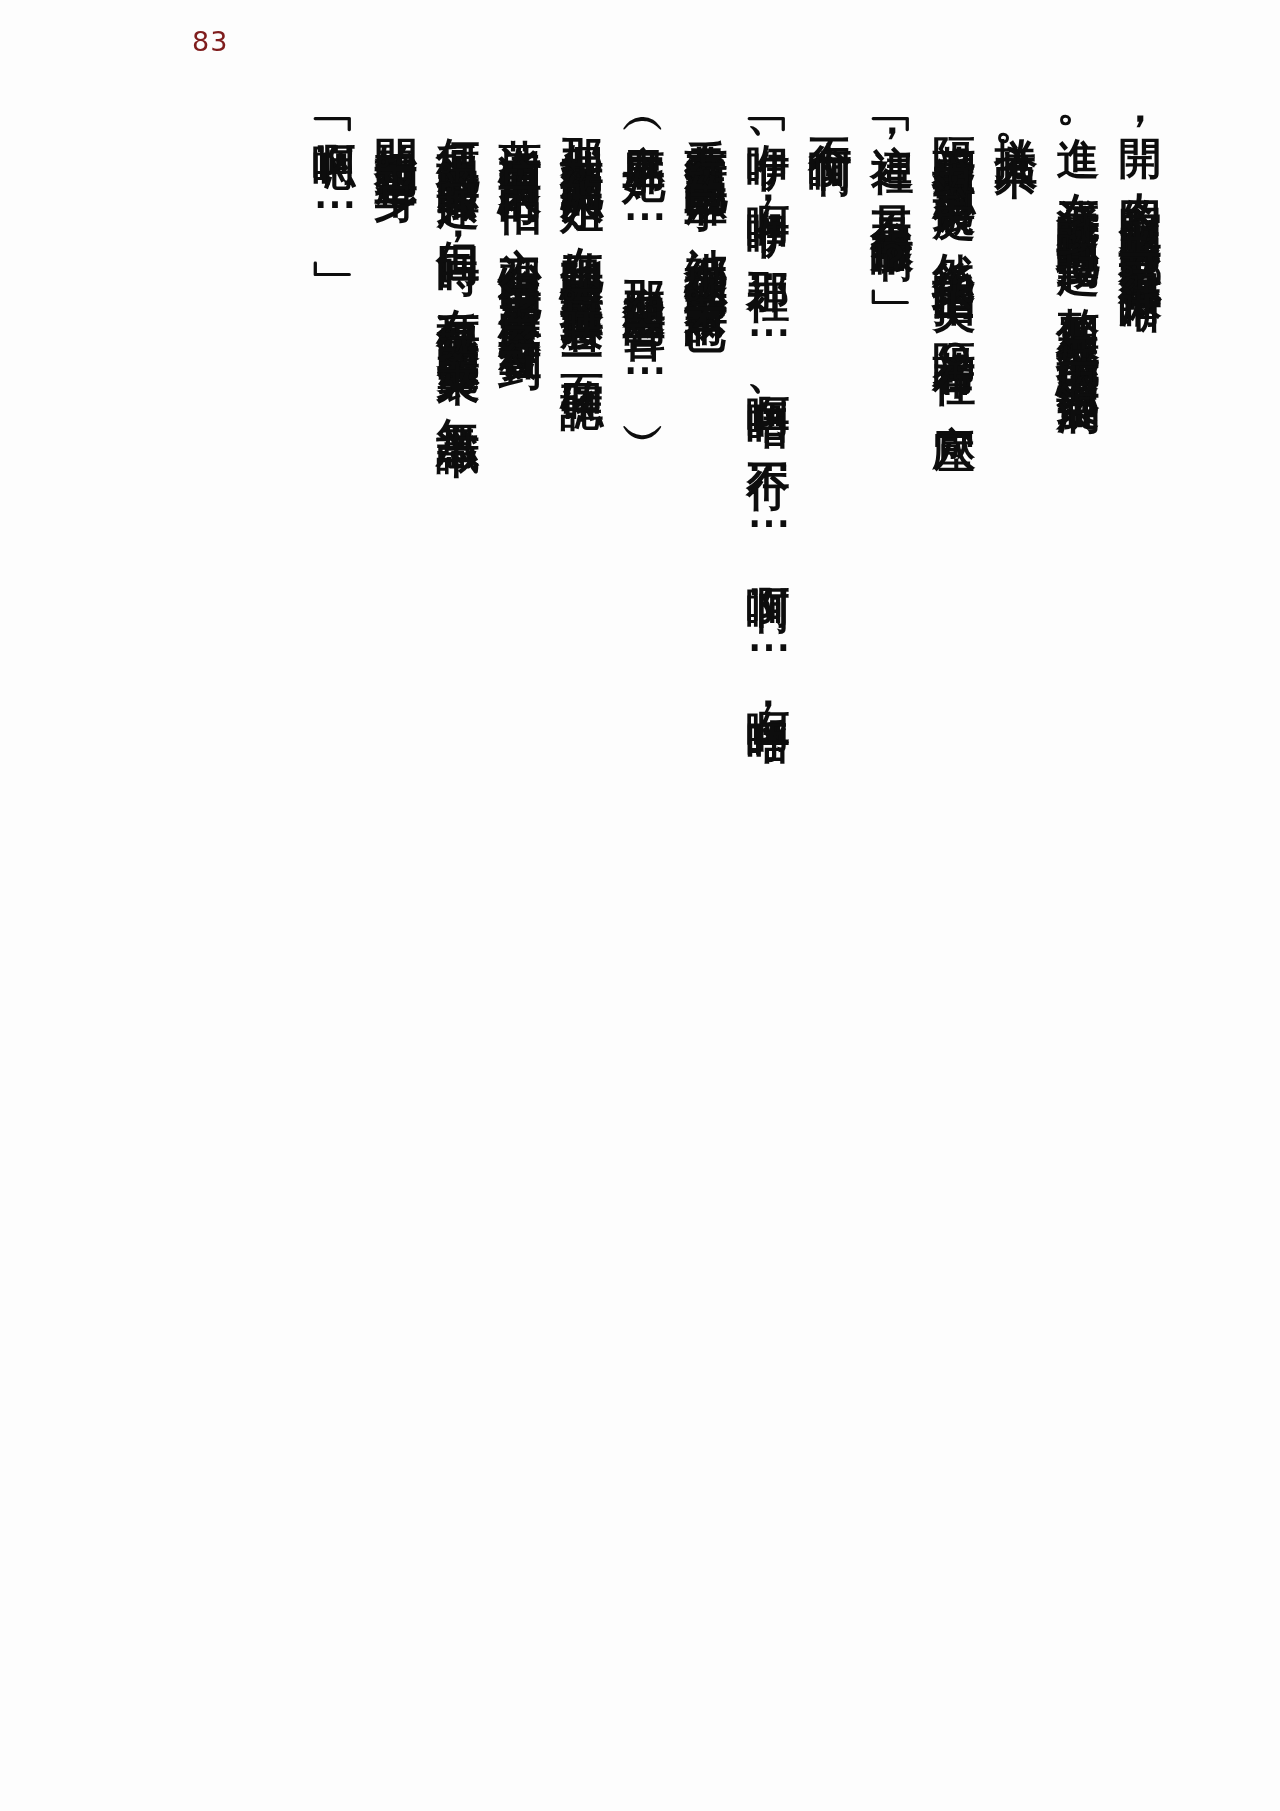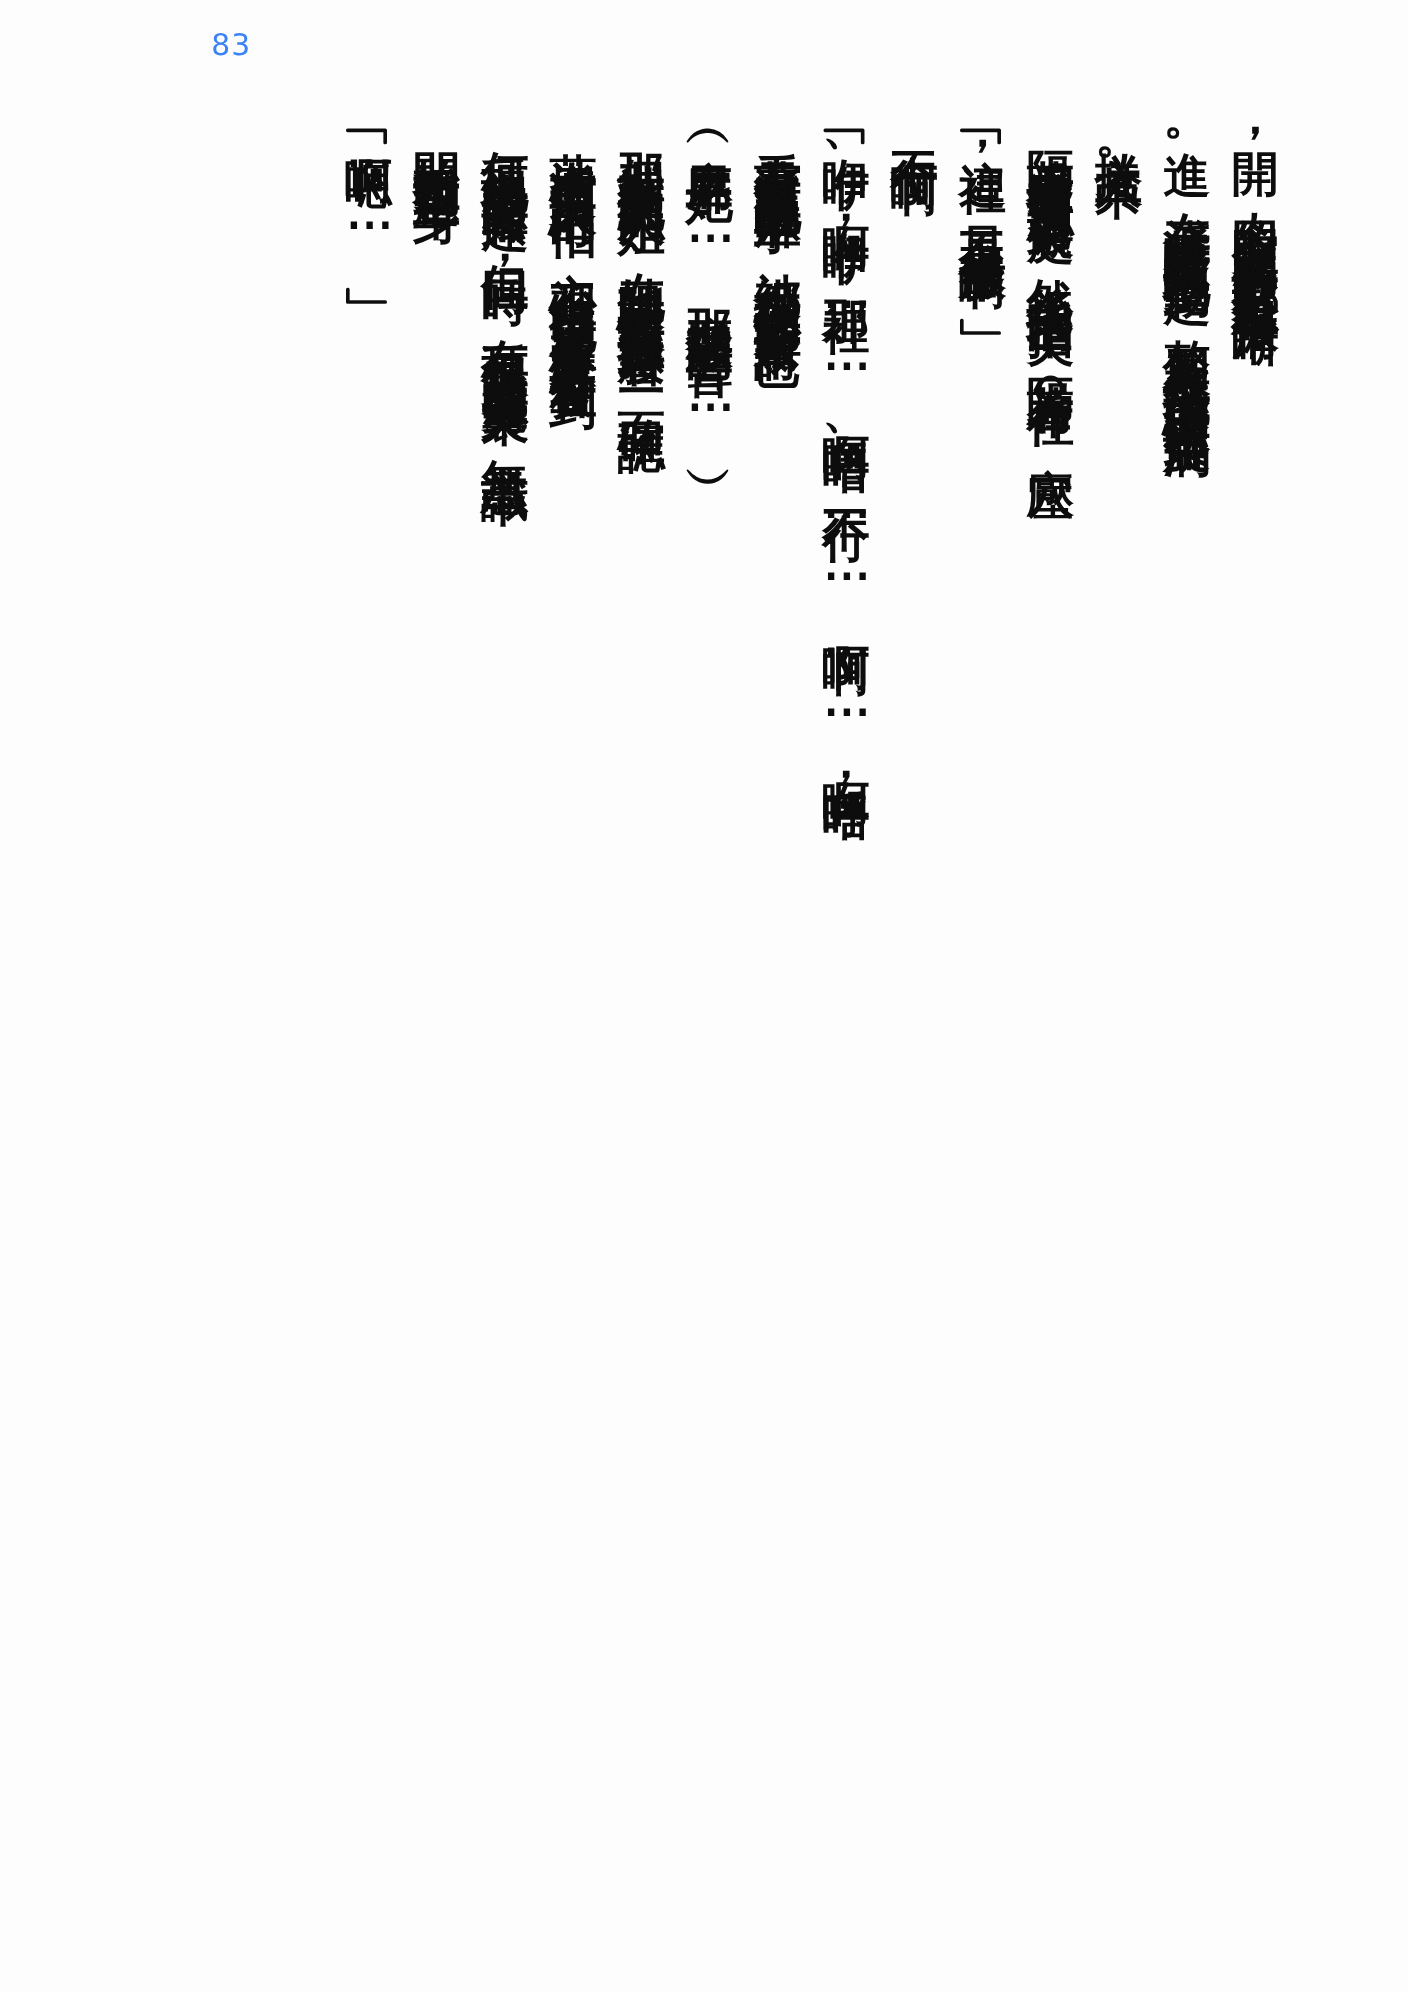--- a/index.html
+++ b/index.html
@@ -23,21 +23,21 @@
   }
 
   
   #page-number {
     position: absolute;
     top: 26px;
     left: 192px;
     font-family: "DejaVu Sans", "Liberation Sans", sans-serif;
     font-size: 27px;
     letter-spacing: 1px;
-    color: #3b82f6;
+    color: #7f1d1d;
   }
 
   
   #body-text {
     position: absolute;
     top: 104px;
     right: 118px;
     left: 150px;
     bottom: 150px;
     display: flex;

